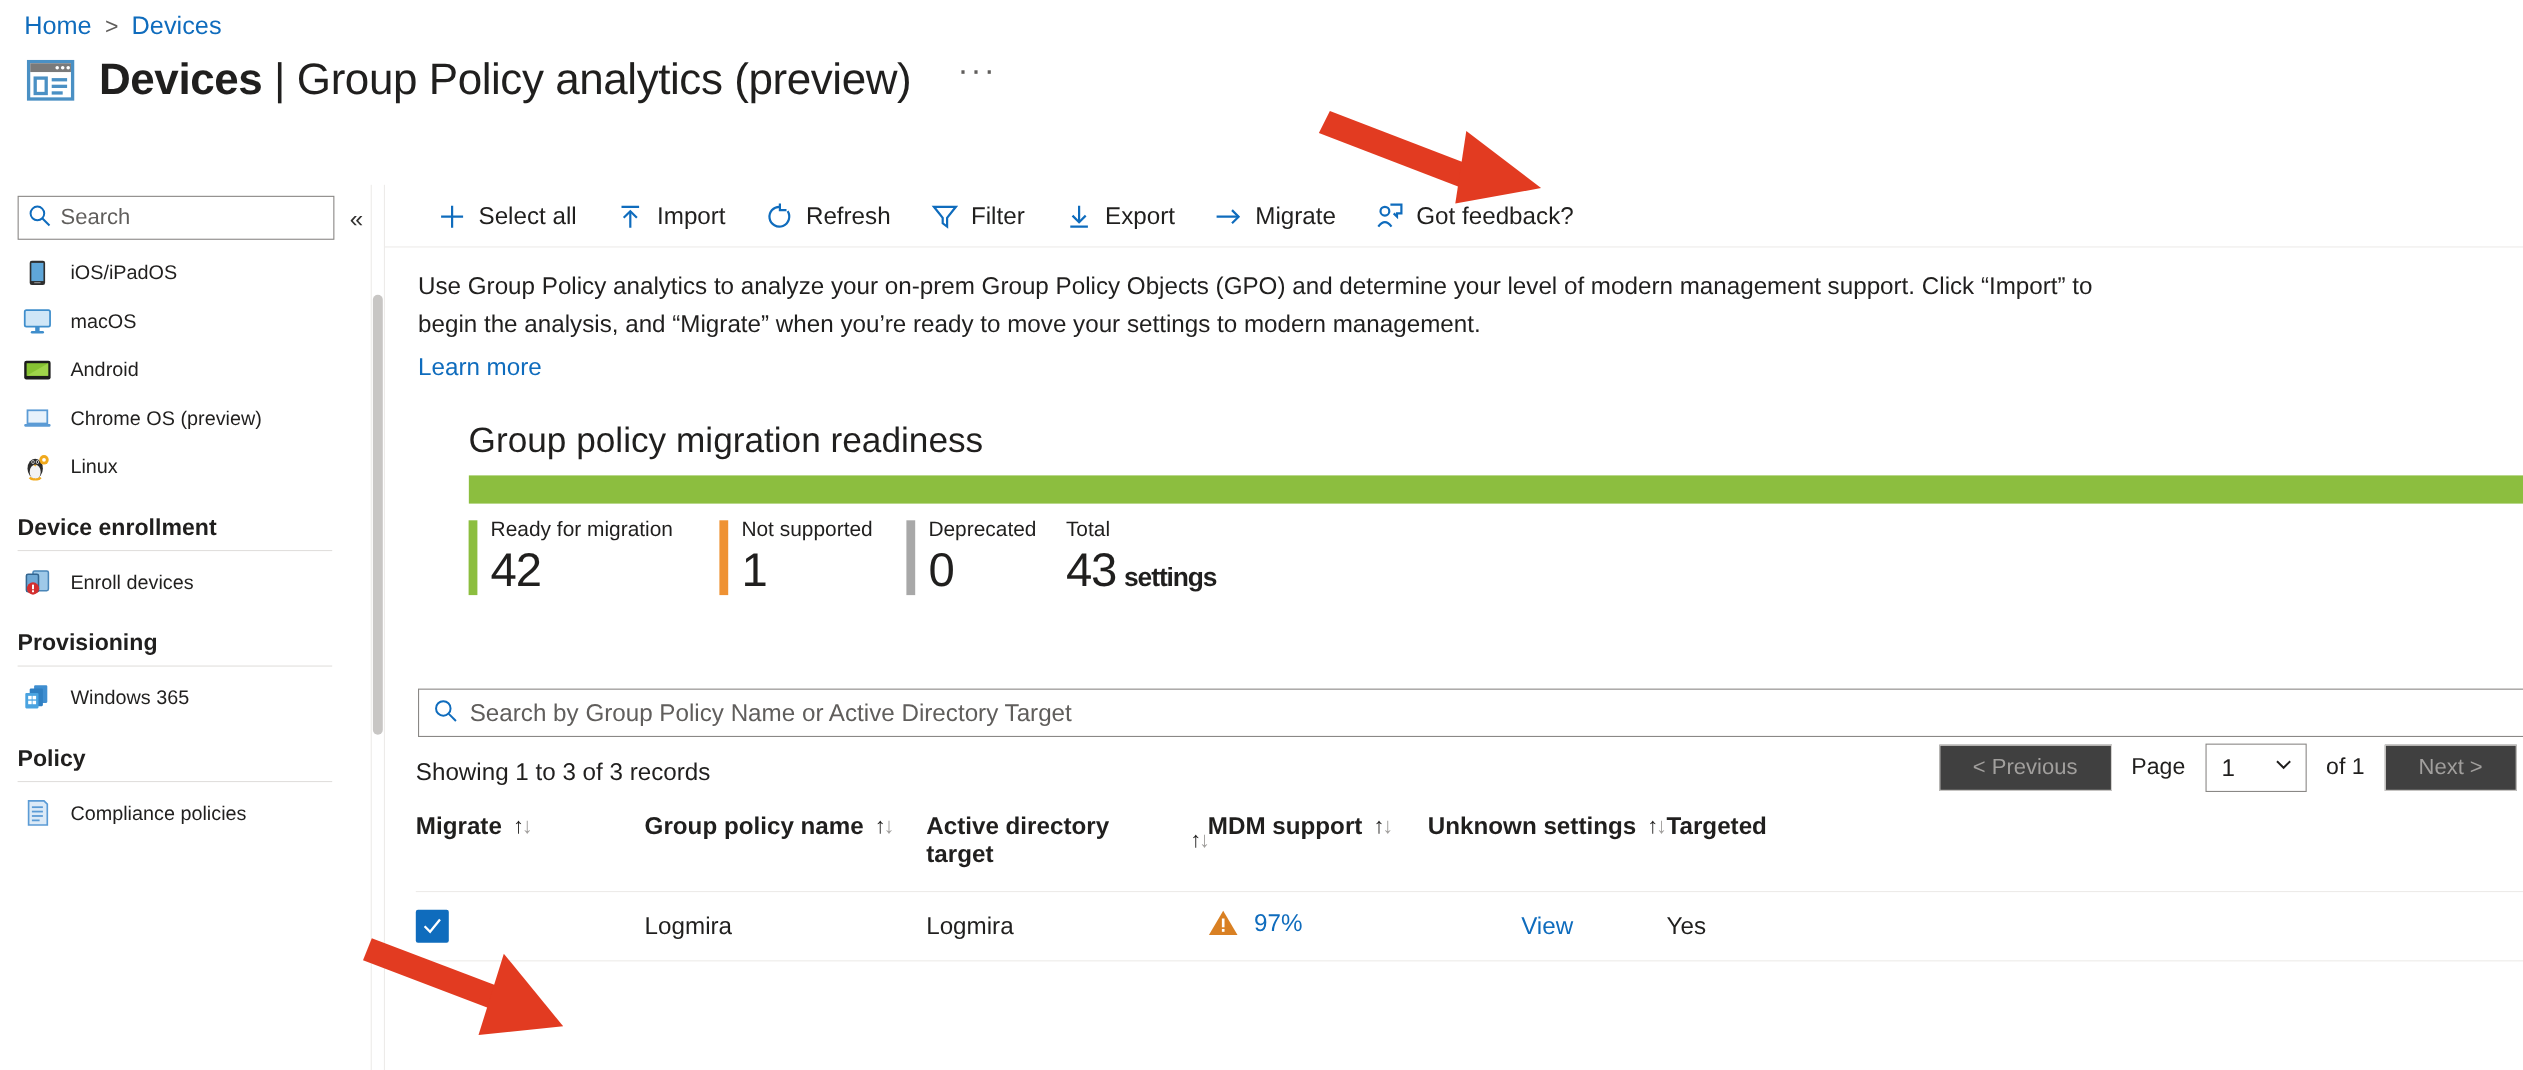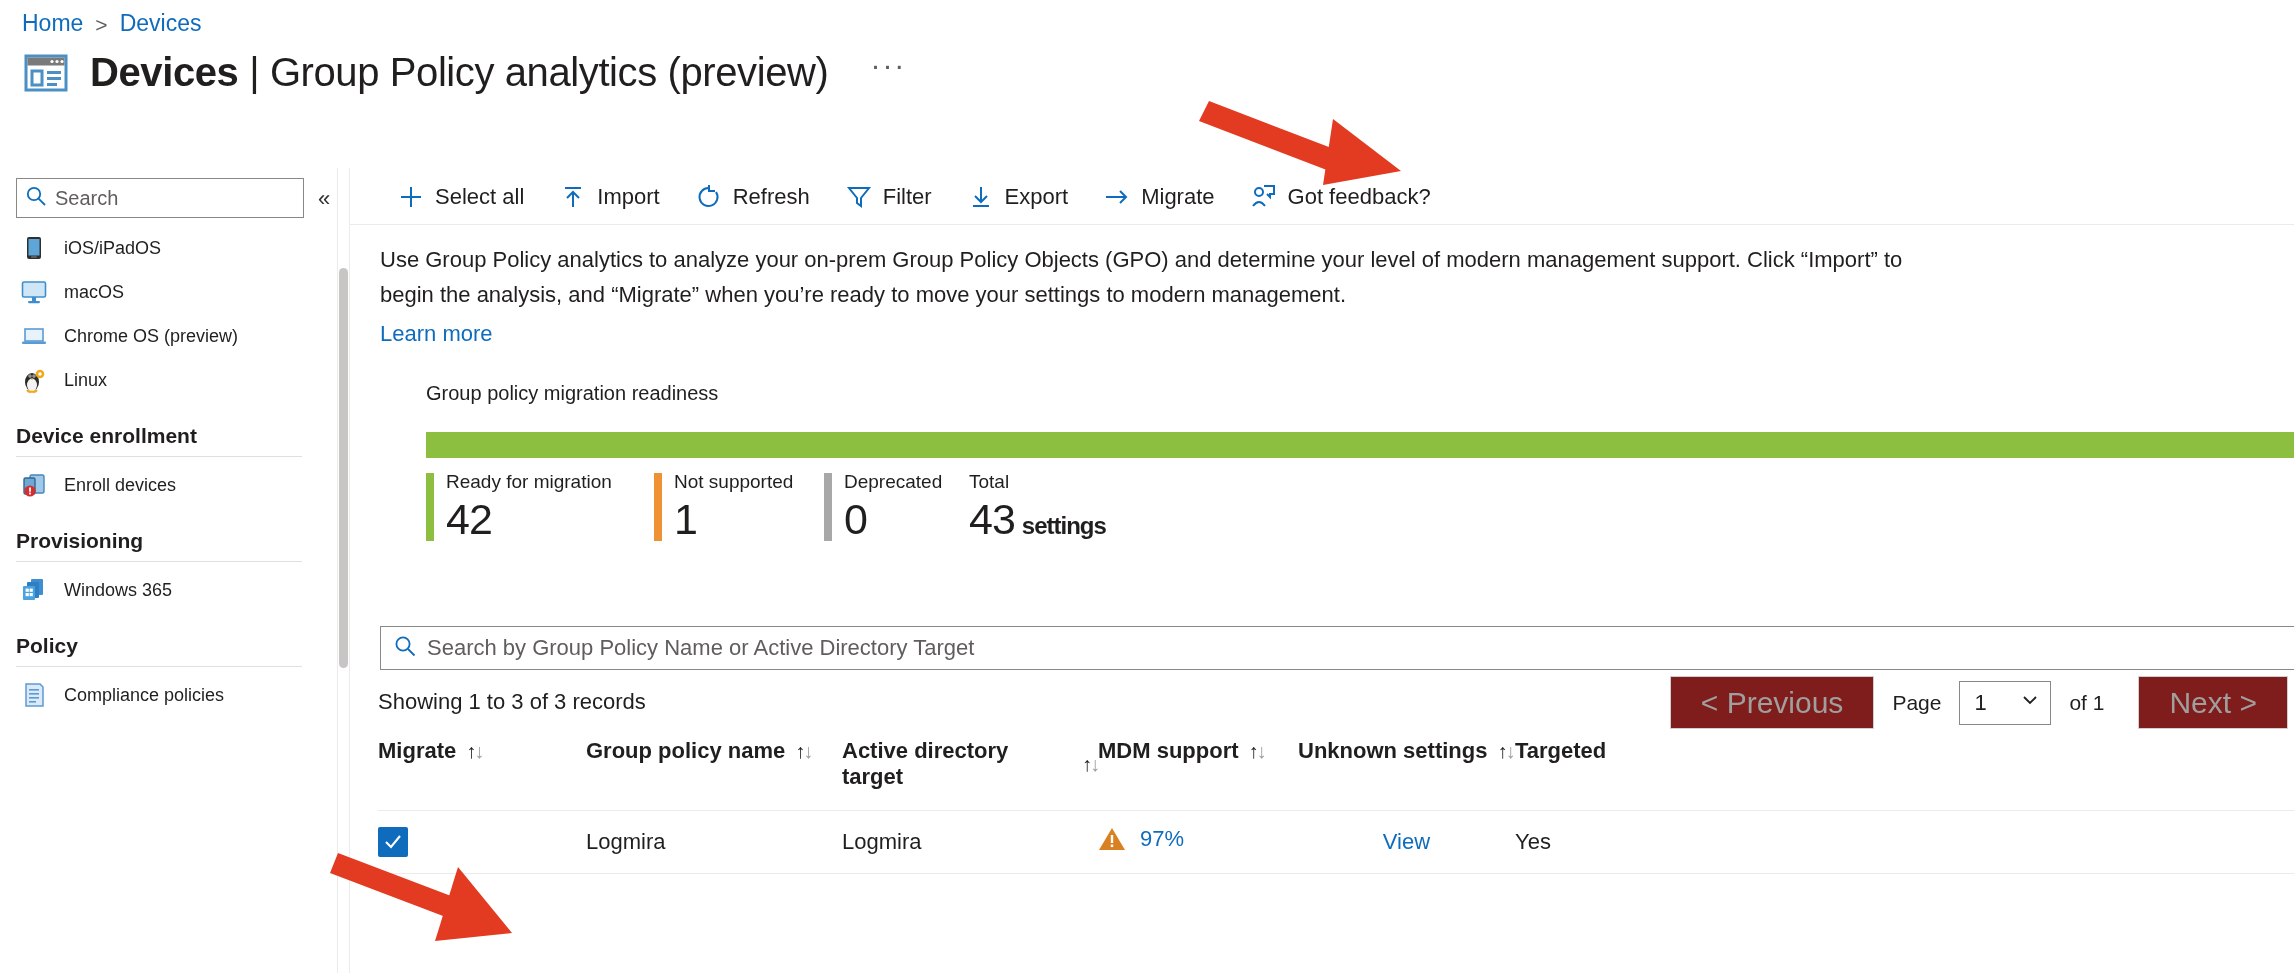--- a/index.html
+++ b/index.html
@@ -110,21 +110,21 @@
   
   .desc {
     position: absolute; left: 30px; top: 74px; right: 0;
     font-size: 22px; color: #201f1e; line-height: 35px;
   }
   .desc .line { white-space: nowrap; }
   .learn-more { color: #0f6cbd; cursor: pointer; display: inline-block; margin-top: 4px; }
 
   
   .readiness { position: absolute; left: 76px; top: 214px; right: 0; }
-  .readiness-title { font-size: 20px; color: #201f1e; }
+  .readiness-title { font-size: 32px; color: #201f1e; }
   .bar {
     position: absolute; left: 0; top: 50px; width: 2214px; height: 26px;
     display: flex; overflow: hidden;
   }
   .bar .seg-green { background: #8cbe3f; }
 
   .stats { position: absolute; left: 0; top: 88px; display: flex; }
   .stat { display: flex; gap: 12px; }
   .stat .tick { width: 8px; border-radius: 0; margin-top: 3px; height: 68px; }
   .stat .txt { display: flex; flex-direction: column; }
@@ -143,22 +143,22 @@
   .records {
     position: absolute; left: 28px; top: 521px; font-size: 22px; color: #201f1e;
   }
 
   
   .pager {
     position: absolute; right: 6px; top: 508px;
     display: flex; align-items: center; gap: 18px; white-space: nowrap;
   }
   .pg-btn {
-    background: #7f1d1d; border: 1px solid #d2d0ce; color: #a19f9d;
-    font-size: 30px; padding: 9px 30px; cursor: pointer; line-height: 1.1; margin-left: 16px;
+    background: #404040; border: 1px solid #d2d0ce; color: #a19f9d;
+    font-size: 20px; padding: 9px 30px; cursor: pointer; line-height: 1.1;
   }
   .pg-label { font-size: 21px; color: #201f1e; }
   .pg-select {
     border: 1px solid #8a8886; background: #fff; height: 44px; width: 92px;
     display: flex; align-items: center; justify-content: space-between;
     padding: 0 10px 0 14px; font-size: 22px; color: #201f1e; cursor: pointer;
   }
 
   
   .table { position: absolute; left: 28px; top: 570px; right: 0; }
@@ -258,20 +258,30 @@
             <rect x="2.5" y="4" width="23" height="15" rx="1.5" fill="#cfe6f7" stroke="#3f8ecc" stroke-width="1.6"></rect>
             <rect x="12" y="19" width="4" height="4" fill="#3f8ecc"></rect>
             <rect x="8" y="23" width="12" height="2.2" rx="1.1" fill="#3f8ecc"></rect>
           </svg>
         </span>
         <span>macOS</span>
       </div>
       <div class="nav-item">
         <span class="ico">
           <svg width="28" height="28" viewBox="0 0 28 28">
+            <rect x="2" y="6" width="24" height="17" rx="2" fill="#1c1c1c"></rect>
+            <rect x="4.2" y="8.2" width="19.6" height="11.4" fill="#86c232"></rect>
+            <path d="M4.2 19.6 L23.8 8.2 L23.8 19.6 Z" fill="#9fd44a"></path>
+          </svg>
+        </span>
+        <span>Android</span>
+      </div>
+      <div class="nav-item">
+        <span class="ico">
+          <svg width="28" height="28" viewBox="0 0 28 28">
             <rect x="5" y="7" width="18" height="12" fill="#e8f2fb" stroke="#5b9bd5" stroke-width="1.6"></rect>
             <rect x="2" y="19.5" width="24" height="2.4" rx="1" fill="#5b9bd5"></rect>
           </svg>
         </span>
         <span>Chrome OS (preview)</span>
       </div>
       <div class="nav-item">
         <span class="ico">
           <svg width="28" height="28" viewBox="0 0 28 28">
             <ellipse cx="12" cy="16" rx="7" ry="9" fill="#2b2b2b"></ellipse>

